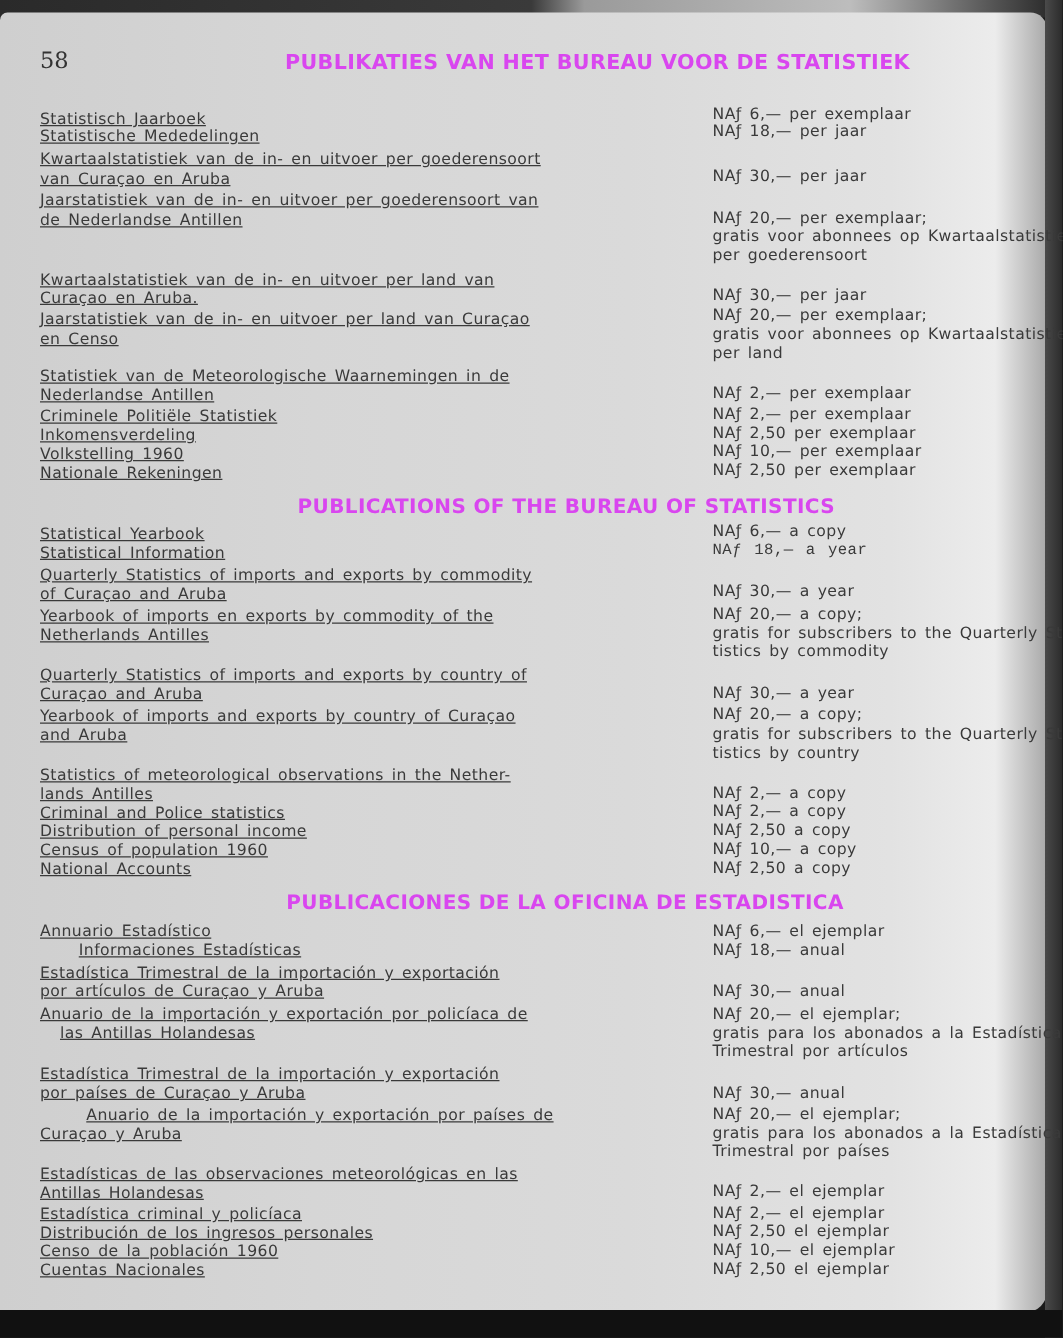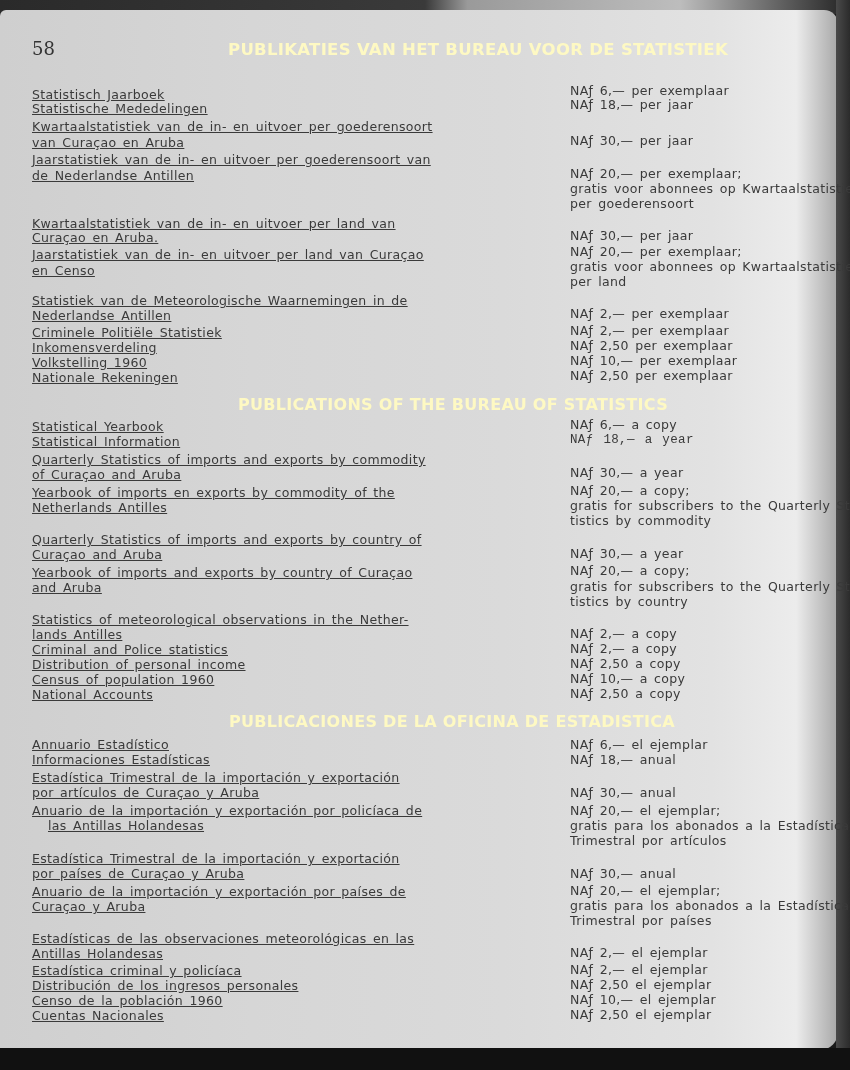--- a/index.html
+++ b/index.html
@@ -27,21 +27,21 @@
     .bottom-band {
       position: absolute; left: 0; bottom: 0; width: 850px; height: 22px;
       background: #111;
     }
     .text { color: #3a3a3a; font-size: 12.5px; letter-spacing: 0.35px; word-spacing: 2px; }
     .page-number {
       position: absolute; left: 32px; top: 38px;
       font-family: "DejaVu Serif", serif; font-size: 18px; color: #333;
     }
     .heading {
-      position: absolute; font-size: 16px; font-weight: bold; color: #fef9c3;
+      position: absolute; font-size: 16px; font-weight: bold; color: #d946ef;
       letter-spacing: 0.3px; white-space: nowrap;
     }
     .line { position: absolute; white-space: nowrap; line-height: 14px; }
     .left-col { left: 32px; text-decoration: underline; }
     .right-col { left: 570px; }
   </style>
 </head>
 <body>
 
 <div class="top-band"></div>
@@ -122,28 +122,28 @@
   <div class="line right-col" style="top:642px;">NAƒ  2,— a copy</div>
   <div class="line right-col" style="top:657px;">NAƒ  2,50 a copy</div>
   <div class="line right-col" style="top:672px;">NAƒ 10,— a copy</div>
   <div class="line right-col" style="top:687px;">NAƒ  2,50 a copy</div>
 </div>
 
 <div class="heading" style="left:229px; top:712px;">PUBLICACIONES DE LA OFICINA DE ESTADISTICA</div>
 
 <div class="text">
   <div class="line left-col" style="top:738px;">Annuario Estadístico</div>
-  <div class="line left-col" style="top:753px;">Informaciones Estadísticas</div>
+  <div class="line left-col" style="top:753px;margin-left:31px;">Informaciones Estadísticas</div>
   <div class="line left-col" style="top:771px;">Estadística Trimestral de la importación y exportación</div>
   <div class="line left-col" style="top:786px;">por artículos de Curaçao y Aruba</div>
   <div class="line left-col" style="top:804px;">Anuario de la importación y exportación por policíaca de</div>
   <div class="line left-col" style="top:819px;margin-left:16px;">las Antillas Holandesas</div>
   <div class="line left-col" style="top:852px;">Estadística Trimestral de la importación y exportación</div>
   <div class="line left-col" style="top:867px;">por países de Curaçao y Aruba</div>
-  <div class="line left-col" style="top:885px;">Anuario de la importación y exportación por países de</div>
+  <div class="line left-col" style="top:885px;margin-left:37px;">Anuario de la importación y exportación por países de</div>
   <div class="line left-col" style="top:900px;">Curaçao y Aruba</div>
   <div class="line left-col" style="top:932px;">Estadísticas de las observaciones meteorológicas en las</div>
   <div class="line left-col" style="top:947px;">Antillas Holandesas</div>
   <div class="line left-col" style="top:964px;">Estadística criminal y policíaca</div>
   <div class="line left-col" style="top:979px;">Distribución de los ingresos personales</div>
   <div class="line left-col" style="top:994px;">Censo de la población 1960</div>
   <div class="line left-col" style="top:1009px;">Cuentas Nacionales</div>
 
   <div class="line right-col" style="top:738px;">NAƒ  6,— el ejemplar</div>
   <div class="line right-col" style="top:753px;">NAƒ 18,— anual</div>

